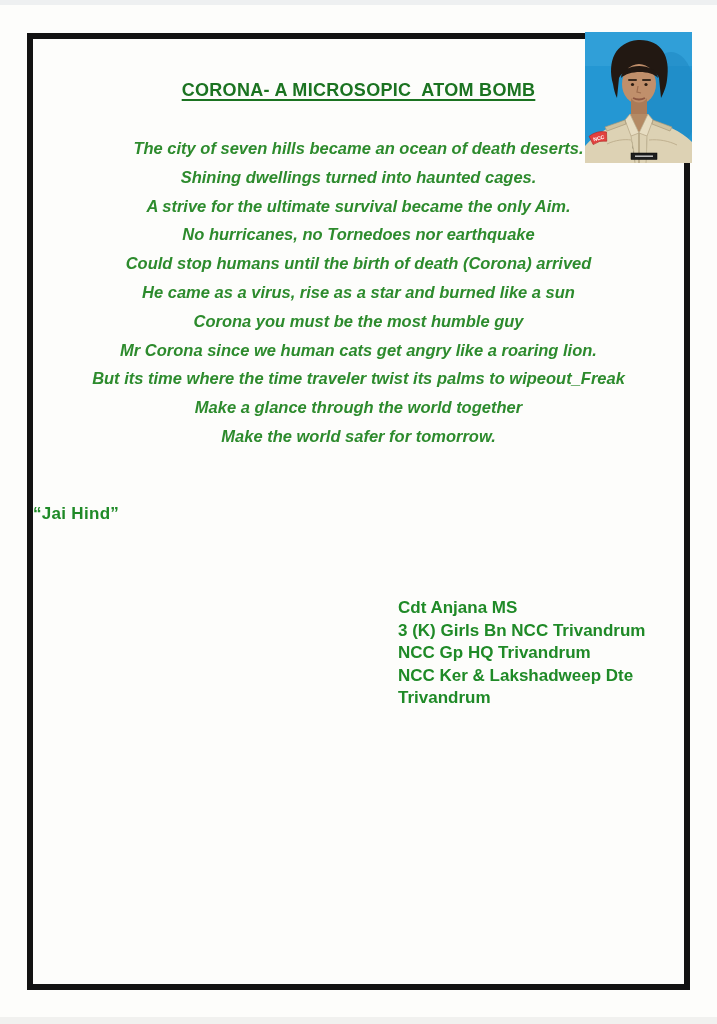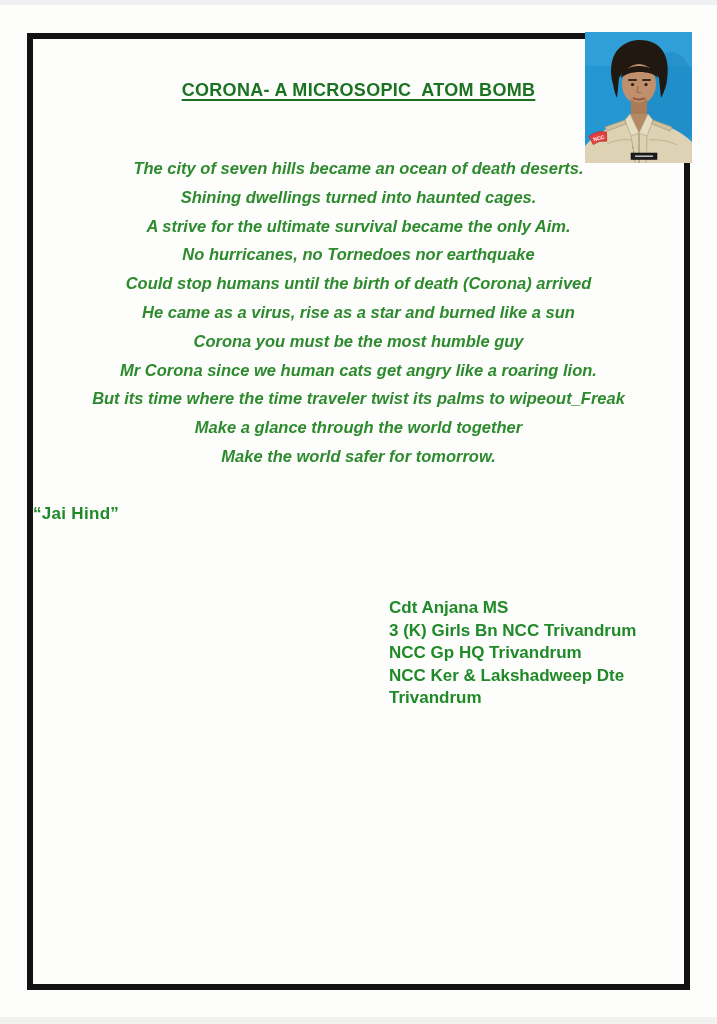--- a/index.html
+++ b/index.html
@@ -42,21 +42,20 @@
     text-decoration: underline;
     text-decoration-thickness: 2px;
     text-underline-offset: 3px;
     white-space: pre;
   }
 
   .poem {
     position: absolute;
     top: 95px; left: 0; width: 100%;
     text-align: center;
-    margin-top: 20px;
   }
   .poem-line {
     font-size: 16.5px;
     font-weight: bold;
     font-style: italic;
     color: #2d8b2d;
     line-height: 28.8px;
     white-space: pre;
   }
 
@@ -65,21 +64,21 @@
     top: 465px; left: 0; width: 100%;
     text-align: left;
     font-size: 17px;
     font-weight: bold;
     color: #1f8a27;
     letter-spacing: 0.3px;
   }
 
   .signature {
     position: absolute;
-    top: 558px; left: 356px;
+    top: 558px; left: 365px;
     text-align: left;
   }
   .sig-line {
     font-size: 17px;
     font-weight: bold;
     color: #1f8a27;
     line-height: 22.5px;
     white-space: pre;
   }
 

